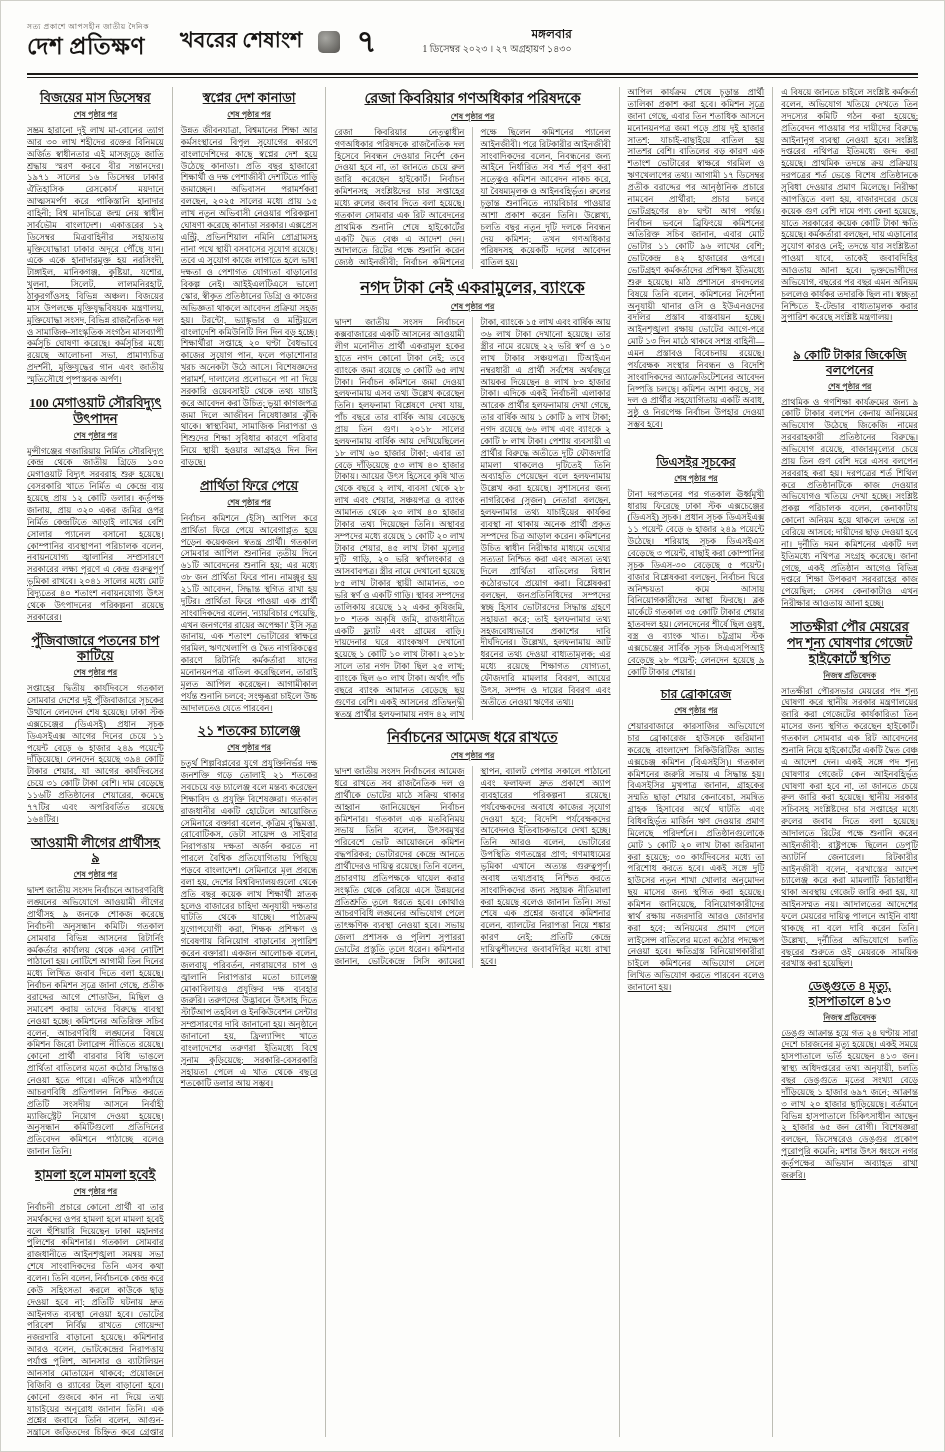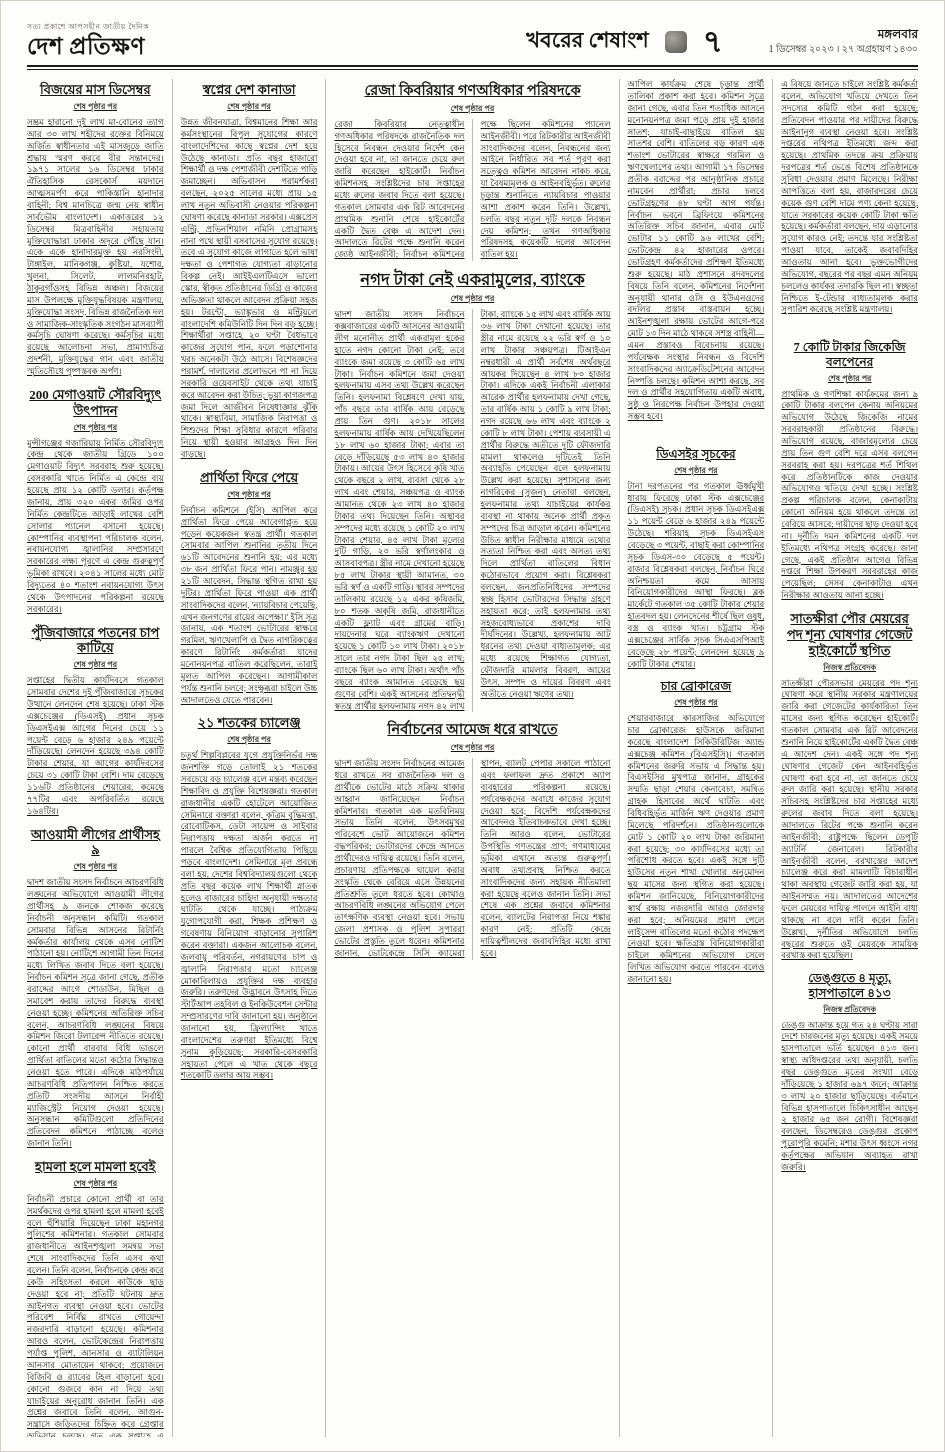--- a/index.html
+++ b/index.html
@@ -6,21 +6,21 @@
   html, body { background: #e9e9e4; }
   .page {
     width: 945px; height: 1452px; margin: 0 auto;
     background: #fdfdfb; color: #171513;
     font-family: "Liberation Serif", "DejaVu Serif", serif;
     overflow: hidden; border: 1px solid #cfcfc8;
   }
   .inner { padding: 20px 26px 14px; height: 100%; display: flex; flex-direction: column; }
 
   
-  .masthead { display: flex; align-items: flex-end; justify-content: space-between; padding-bottom: 6px; gap: 12px; }
+  .masthead { display: flex; align-items: flex-end; padding-bottom: 14px; gap: 12px; }
   .brand { display: flex; flex-direction: column; }
   .tagline { font-size: 7.5px; color: #59544e; letter-spacing: 0.6px; margin-bottom: 2px; }
   .logo { font-size: 23px; font-weight: bold; letter-spacing: 0.5px; line-height: 1.05; }
   .mast-right { display: flex; align-items: center; gap: 16px; margin-left: 19px; }
   .section-label { font-size: 21px; font-weight: bold; }
   .ornament { width: 22px; height: 22px; border-radius: 5px;
     background: radial-gradient(circle at 35% 32%, #a7a7a2, #55534f); }
   .page-number { font-size: 31px; font-weight: bold; line-height: 1; }
   .date-block { text-align: right; line-height: 1.45; padding-left: 30px; }
   .date-day { font-weight: bold; font-size: 12px; }
@@ -75,21 +75,21 @@
 
     <main class="columns">
 
       <section class="col">
         <article class="article">
           <h2 class="headline h-md">বিজয়ের মাস ডিসেম্বর</h2>
           <div class="byline">শেষ পৃষ্ঠার পর</div>
           <div class="body">সম্ভ্রম হারানো দুই লাখ মা-বোনের ত্যাগ আর ৩০ লাখ শহীদের রক্তের বিনিময়ে অর্জিত স্বাধীনতার এই মাসজুড়ে জাতি শ্রদ্ধায় স্মরণ করবে বীর সন্তানদের। ১৯৭১ সালের ১৬ ডিসেম্বর ঢাকার ঐতিহাসিক রেসকোর্স ময়দানে আত্মসমর্পণ করে পাকিস্তানি হানাদার বাহিনী; বিশ্ব মানচিত্রে জন্ম নেয় স্বাধীন সার্বভৌম বাংলাদেশ। একাত্তরের ১২ ডিসেম্বর মিত্রবাহিনীর সহায়তায় মুক্তিযোদ্ধারা ঢাকার অদূরে পৌঁছে যান। একে একে হানাদারমুক্ত হয় নরসিংদী, টাঙ্গাইল, মানিকগঞ্জ, কুষ্টিয়া, যশোর, খুলনা, সিলেট, লালমনিরহাট, ঠাকুরগাঁওসহ বিভিন্ন অঞ্চল। বিজয়ের মাস উপলক্ষে মুক্তিযুদ্ধবিষয়ক মন্ত্রণালয়, মুক্তিযোদ্ধা সংসদ, বিভিন্ন রাজনৈতিক দল ও সামাজিক-সাংস্কৃতিক সংগঠন মাসব্যাপী কর্মসূচি ঘোষণা করেছে। কর্মসূচির মধ্যে রয়েছে আলোচনা সভা, প্রামাণ্যচিত্র প্রদর্শনী, মুক্তিযুদ্ধের গান এবং জাতীয় স্মৃতিসৌধে পুষ্পস্তবক অর্পণ।</div>
         </article>
         <article class="article">
-          <h2 class="headline h-md">200 মেগাওয়াট সৌরবিদ্যুৎ উৎপাদন</h2>
+          <h2 class="headline h-md">100 মেগাওয়াট সৌরবিদ্যুৎ উৎপাদন</h2>
           <div class="byline">শেষ পৃষ্ঠার পর</div>
           <div class="body">মুন্সীগঞ্জের গজারিয়ায় নির্মিত সৌরবিদ্যুৎ কেন্দ্র থেকে জাতীয় গ্রিডে ১০০ মেগাওয়াট বিদ্যুৎ সরবরাহ শুরু হয়েছে। বেসরকারি খাতে নির্মিত এ কেন্দ্রে ব্যয় হয়েছে প্রায় ১২ কোটি ডলার। কর্তৃপক্ষ জানায়, প্রায় ৩২০ একর জমির ওপর নির্মিত কেন্দ্রটিতে আড়াই লাখের বেশি সোলার প্যানেল বসানো হয়েছে। কোম্পানির ব্যবস্থাপনা পরিচালক বলেন, নবায়নযোগ্য জ্বালানির সম্প্রসারণে সরকারের লক্ষ্য পূরণে এ কেন্দ্র গুরুত্বপূর্ণ ভূমিকা রাখবে। ২০৪১ সালের মধ্যে মোট বিদ্যুতের ৪০ শতাংশ নবায়নযোগ্য উৎস থেকে উৎপাদনের পরিকল্পনা রয়েছে সরকারের।</div>
         </article>
         <article class="article">
           <h2 class="headline h-md">পুঁজিবাজারে পতনের চাপ কাটিয়ে</h2>
           <div class="byline">শেষ পৃষ্ঠার পর</div>
           <div class="body">সপ্তাহের দ্বিতীয় কার্যদিবসে গতকাল সোমবার দেশের দুই পুঁজিবাজারে সূচকের উত্থানে লেনদেন শেষ হয়েছে। ঢাকা স্টক এক্সচেঞ্জের (ডিএসই) প্রধান সূচক ডিএসইএক্স আগের দিনের চেয়ে ১১ পয়েন্ট বেড়ে ৬ হাজার ২৪৯ পয়েন্টে দাঁড়িয়েছে। লেনদেন হয়েছে ৩৯৪ কোটি টাকার শেয়ার, যা আগের কার্যদিবসের চেয়ে ৩১ কোটি টাকা বেশি। দাম বেড়েছে ১১৬টি প্রতিষ্ঠানের শেয়ারের, কমেছে ৭৭টির এবং অপরিবর্তিত রয়েছে ১৬৪টির।</div>
         </article>
         <article class="article">
           <h2 class="headline h-md">আওয়ামী লীগের প্রার্থীসহ ৯</h2>
@@ -149,21 +149,21 @@
         <article class="article">
           <h2 class="headline h-sm">চার ব্রোকারেজ</h2>
           <div class="byline">শেষ পৃষ্ঠার পর</div>
           <div class="body">শেয়ারবাজারে কারসাজির অভিযোগে চার ব্রোকারেজ হাউসকে জরিমানা করেছে বাংলাদেশ সিকিউরিটিজ অ্যান্ড এক্সচেঞ্জ কমিশন (বিএসইসি)। গতকাল কমিশনের জরুরি সভায় এ সিদ্ধান্ত হয়। বিএসইসির মুখপাত্র জানান, গ্রাহকের সম্মতি ছাড়া শেয়ার কেনাবেচা, সমন্বিত গ্রাহক হিসাবের অর্থে ঘাটতি এবং বিধিবহির্ভূত মার্জিন ঋণ দেওয়ার প্রমাণ মিলেছে পরিদর্শনে। প্রতিষ্ঠানগুলোকে মোট ১ কোটি ২০ লাখ টাকা জরিমানা করা হয়েছে; ৩০ কার্যদিবসের মধ্যে তা পরিশোধ করতে হবে। একই সঙ্গে দুটি হাউসের নতুন শাখা খোলার অনুমোদন ছয় মাসের জন্য স্থগিত করা হয়েছে। কমিশন জানিয়েছে, বিনিয়োগকারীদের স্বার্থ রক্ষায় নজরদারি আরও জোরদার করা হবে; অনিয়মের প্রমাণ পেলে লাইসেন্স বাতিলের মতো কঠোর পদক্ষেপ নেওয়া হবে। ক্ষতিগ্রস্ত বিনিয়োগকারীরা চাইলে কমিশনের অভিযোগ সেলে লিখিত অভিযোগ করতে পারবেন বলেও জানানো হয়।</div>
         </article>
       </section>
 
       <section class="col">
         <div class="body continuation">এ বিষয়ে জানতে চাইলে সংশ্লিষ্ট কর্মকর্তা বলেন, অভিযোগ খতিয়ে দেখতে তিন সদস্যের কমিটি গঠন করা হয়েছে; প্রতিবেদন পাওয়ার পর দায়ীদের বিরুদ্ধে আইনানুগ ব্যবস্থা নেওয়া হবে। সংশ্লিষ্ট দপ্তরের নথিপত্র ইতিমধ্যে জব্দ করা হয়েছে। প্রাথমিক তদন্তে ক্রয় প্রক্রিয়ায় দরপত্রের শর্ত ভেঙে বিশেষ প্রতিষ্ঠানকে সুবিধা দেওয়ার প্রমাণ মিলেছে। নিরীক্ষা আপত্তিতে বলা হয়, বাজারদরের চেয়ে কয়েক গুণ বেশি দামে পণ্য কেনা হয়েছে, যাতে সরকারের কয়েক কোটি টাকা ক্ষতি হয়েছে। কর্মকর্তারা বলছেন, দায় এড়ানোর সুযোগ কারও নেই; তদন্তে যার সংশ্লিষ্টতা পাওয়া যাবে, তাকেই জবাবদিহির আওতায় আনা হবে। ভুক্তভোগীদের অভিযোগ, বছরের পর বছর এমন অনিয়ম চললেও কার্যকর তদারকি ছিল না। স্বচ্ছতা নিশ্চিতে ই-টেন্ডার বাধ্যতামূলক করার সুপারিশ করেছে সংশ্লিষ্ট মন্ত্রণালয়।</div>
         <article class="article">
-          <h2 class="headline h-sm">7 কোটি টাকার জিকেজি বলপেনের</h2>
+          <h2 class="headline h-sm">৯ কোটি টাকার জিকেজি বলপেনের</h2>
           <div class="byline">শেষ পৃষ্ঠার পর</div>
           <div class="body">প্রাথমিক ও গণশিক্ষা কার্যক্রমের জন্য ৯ কোটি টাকার বলপেন কেনায় অনিয়মের অভিযোগ উঠেছে জিকেজি নামের সরবরাহকারী প্রতিষ্ঠানের বিরুদ্ধে। অভিযোগ রয়েছে, বাজারমূল্যের চেয়ে প্রায় তিন গুণ বেশি দরে এসব বলপেন সরবরাহ করা হয়। দরপত্রের শর্ত শিথিল করে প্রতিষ্ঠানটিকে কাজ দেওয়ার অভিযোগও খতিয়ে দেখা হচ্ছে। সংশ্লিষ্ট প্রকল্প পরিচালক বলেন, কেনাকাটায় কোনো অনিয়ম হয়ে থাকলে তদন্তে তা বেরিয়ে আসবে; দায়ীদের ছাড় দেওয়া হবে না। দুর্নীতি দমন কমিশনের একটি দল ইতিমধ্যে নথিপত্র সংগ্রহ করেছে। জানা গেছে, একই প্রতিষ্ঠান আগেও বিভিন্ন দপ্তরে শিক্ষা উপকরণ সরবরাহের কাজ পেয়েছিল; সেসব কেনাকাটাও এখন নিরীক্ষার আওতায় আনা হচ্ছে।</div>
         </article>
         <article class="article">
           <h2 class="headline h-md">সাতক্ষীরা পৌর মেয়রের পদ শূন্য ঘোষণার গেজেট হাইকোর্টে স্থগিত</h2>
           <div class="byline">নিজস্ব প্রতিবেদক</div>
           <div class="body">সাতক্ষীরা পৌরসভার মেয়রের পদ শূন্য ঘোষণা করে স্থানীয় সরকার মন্ত্রণালয়ের জারি করা গেজেটের কার্যকারিতা তিন মাসের জন্য স্থগিত করেছেন হাইকোর্ট। গতকাল সোমবার এক রিট আবেদনের শুনানি নিয়ে হাইকোর্টের একটি দ্বৈত বেঞ্চ এ আদেশ দেন। একই সঙ্গে পদ শূন্য ঘোষণার গেজেট কেন আইনবহির্ভূত ঘোষণা করা হবে না, তা জানতে চেয়ে রুল জারি করা হয়েছে। স্থানীয় সরকার সচিবসহ সংশ্লিষ্টদের চার সপ্তাহের মধ্যে রুলের জবাব দিতে বলা হয়েছে। আদালতে রিটের পক্ষে শুনানি করেন আইনজীবী; রাষ্ট্রপক্ষে ছিলেন ডেপুটি অ্যাটর্নি জেনারেল। রিটকারীর আইনজীবী বলেন, বরখাস্তের আদেশ চ্যালেঞ্জ করে করা মামলাটি বিচারাধীন থাকা অবস্থায় গেজেট জারি করা হয়, যা আইনসম্মত নয়। আদালতের আদেশের ফলে মেয়রের দায়িত্ব পালনে আইনি বাধা থাকছে না বলে দাবি করেন তিনি। উল্লেখ্য, দুর্নীতির অভিযোগে চলতি বছরের শুরুতে ওই মেয়রকে সাময়িক বরখাস্ত করা হয়েছিল।</div>
         </article>
         <article class="article">
           <h2 class="headline h-sm">ডেঙ্গুতে ৪ মৃত্যু, হাসপাতালে ৪১৩</h2>

